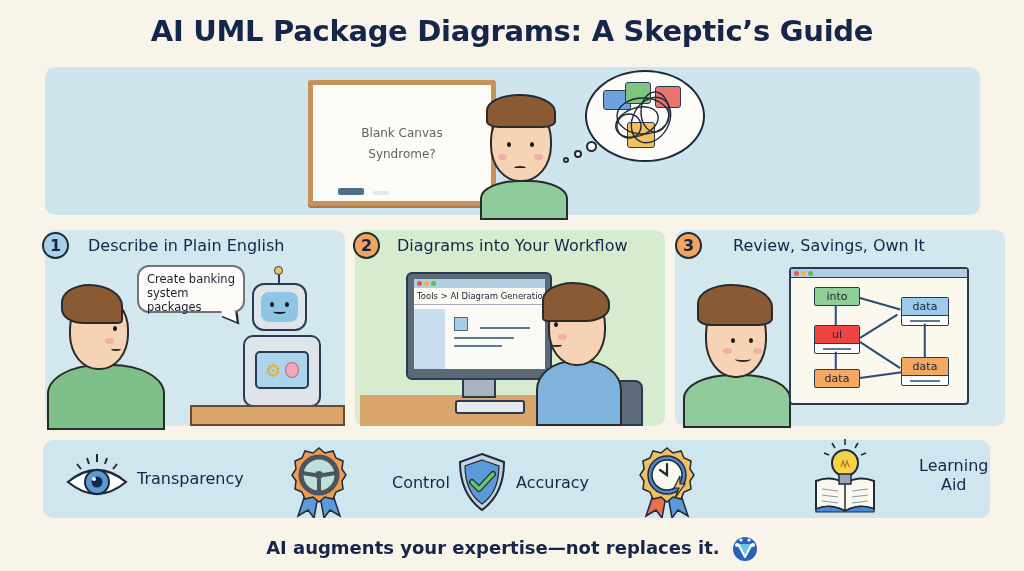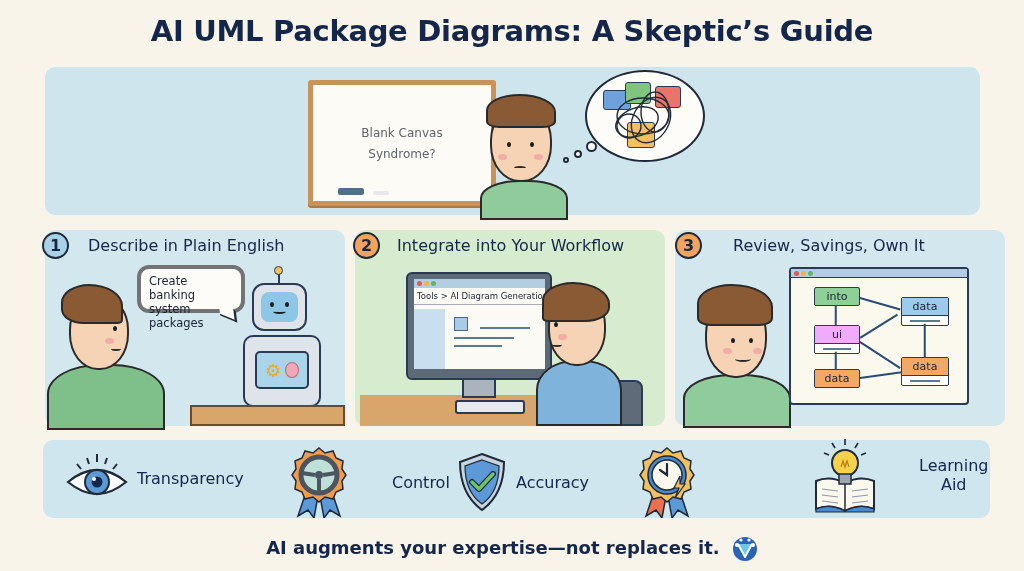--- a/index.html
+++ b/index.html
@@ -55,21 +55,21 @@
   .panel-3 { left: 675px; width: 330px; background: #d2e7ee; }
   .step-badge {
     position: absolute; top: 232px; width: 27px; height: 27px; border-radius: 50%;
     border: 2px solid #1e2a3a; font-size: 16px; font-weight: bold;
     display: flex; align-items: center; justify-content: center; color: #14264a;
   }
   .step-title { position: absolute; top: 236px; font-size: 16px; color: #14264a; white-space: nowrap; }
 
   .speech {
     position: absolute; left: 137px; top: 265px; width: 108px; height: 48px;
-    background: #fdfcf8; border: 4px solid #737373; border-radius: 12px;
+    background: #fdfcf8; border: 2px solid #737373; border-radius: 12px;
     font-size: 11.5px; line-height: 14px; padding: 5px 8px; color: #1a2233; white-space: pre-line;
   }
   .speech::after {
     content: ""; position: absolute; right: 6px; bottom: -11px; width: 12px; height: 12px;
     background: #fdfcf8; border-right: 2px solid #1e2a3a; border-bottom: 2px solid #1e2a3a;
     transform: skewX(35deg) rotate(30deg);
   }
   .robot-head { position: absolute; left: 252px; top: 283px; width: 55px; height: 48px; background: #dfe4ea; border: 2px solid #2a3a55; border-radius: 12px; }
   .robot-face { position: absolute; left: 7px; top: 7px; width: 37px; height: 30px; background: #8ec6e6; border-radius: 8px; }
   .robot-body { position: absolute; left: 243px; top: 335px; width: 78px; height: 72px; background: #dfe4ea; border: 2px solid #2a3a55; border-radius: 10px; }
@@ -170,21 +170,21 @@
 <div class="robot-body">
   <div class="robot-chest">
     <span style="color:#e8a838;">⚙</span>
     <span style="display:inline-block;width:14px;height:16px;background:#f0a8b8;border-radius:50%;border:1px solid #b86a7a;"></span>
   </div>
 </div>
 <div class="desk1"></div>
 
 <div class="panel panel-2"></div>
 <div class="step-badge" style="left:353px;background:#f2a45e;">2</div>
-<div class="step-title" style="left:397px;">Integrate into Your Workflow</div>
+<div class="step-title" style="left:397px;">Diagrams into Your Workflow</div>
 <div class="desk2"></div>
 <div class="monitor">
   <div class="screen">
     <div class="screen-bar">
       <div class="dot" style="background:#e6584f;"></div>
       <div class="dot" style="background:#f0b63a;"></div>
       <div class="dot" style="background:#5fb85a;"></div>
     </div>
     <div class="crumb">Tools &gt; AI Diagram Generation</div>
     <div class="screen-side"></div>
@@ -222,21 +222,21 @@
 <div class="uml-win">
   <div class="uml-bar">
     <div class="dot" style="background:#e6584f;"></div>
     <div class="dot" style="background:#f0b63a;"></div>
     <div class="dot" style="background:#5fb85a;"></div>
   </div>
   <div class="uml-box" style="left:23px;top:18px;width:46px;background:#8fcf98;">
     <div class="hd" style="border-bottom:none;">into</div>
   </div>
   <div class="uml-box" style="left:23px;top:56px;width:46px;">
-    <div class="hd" style="background:#f0abfc;">ui</div>
+    <div class="hd" style="background:#ef4444;">ui</div>
     <div class="ln"></div>
   </div>
   <div class="uml-box" style="left:23px;top:100px;width:46px;background:#f3a963;">
     <div class="hd" style="border-bottom:none;">data</div>
   </div>
   <div class="uml-box" style="left:110px;top:28px;width:48px;">
     <div class="hd" style="background:#9ccbec;">data</div>
     <div class="ln"></div>
   </div>
   <div class="uml-box" style="left:110px;top:88px;width:48px;">

